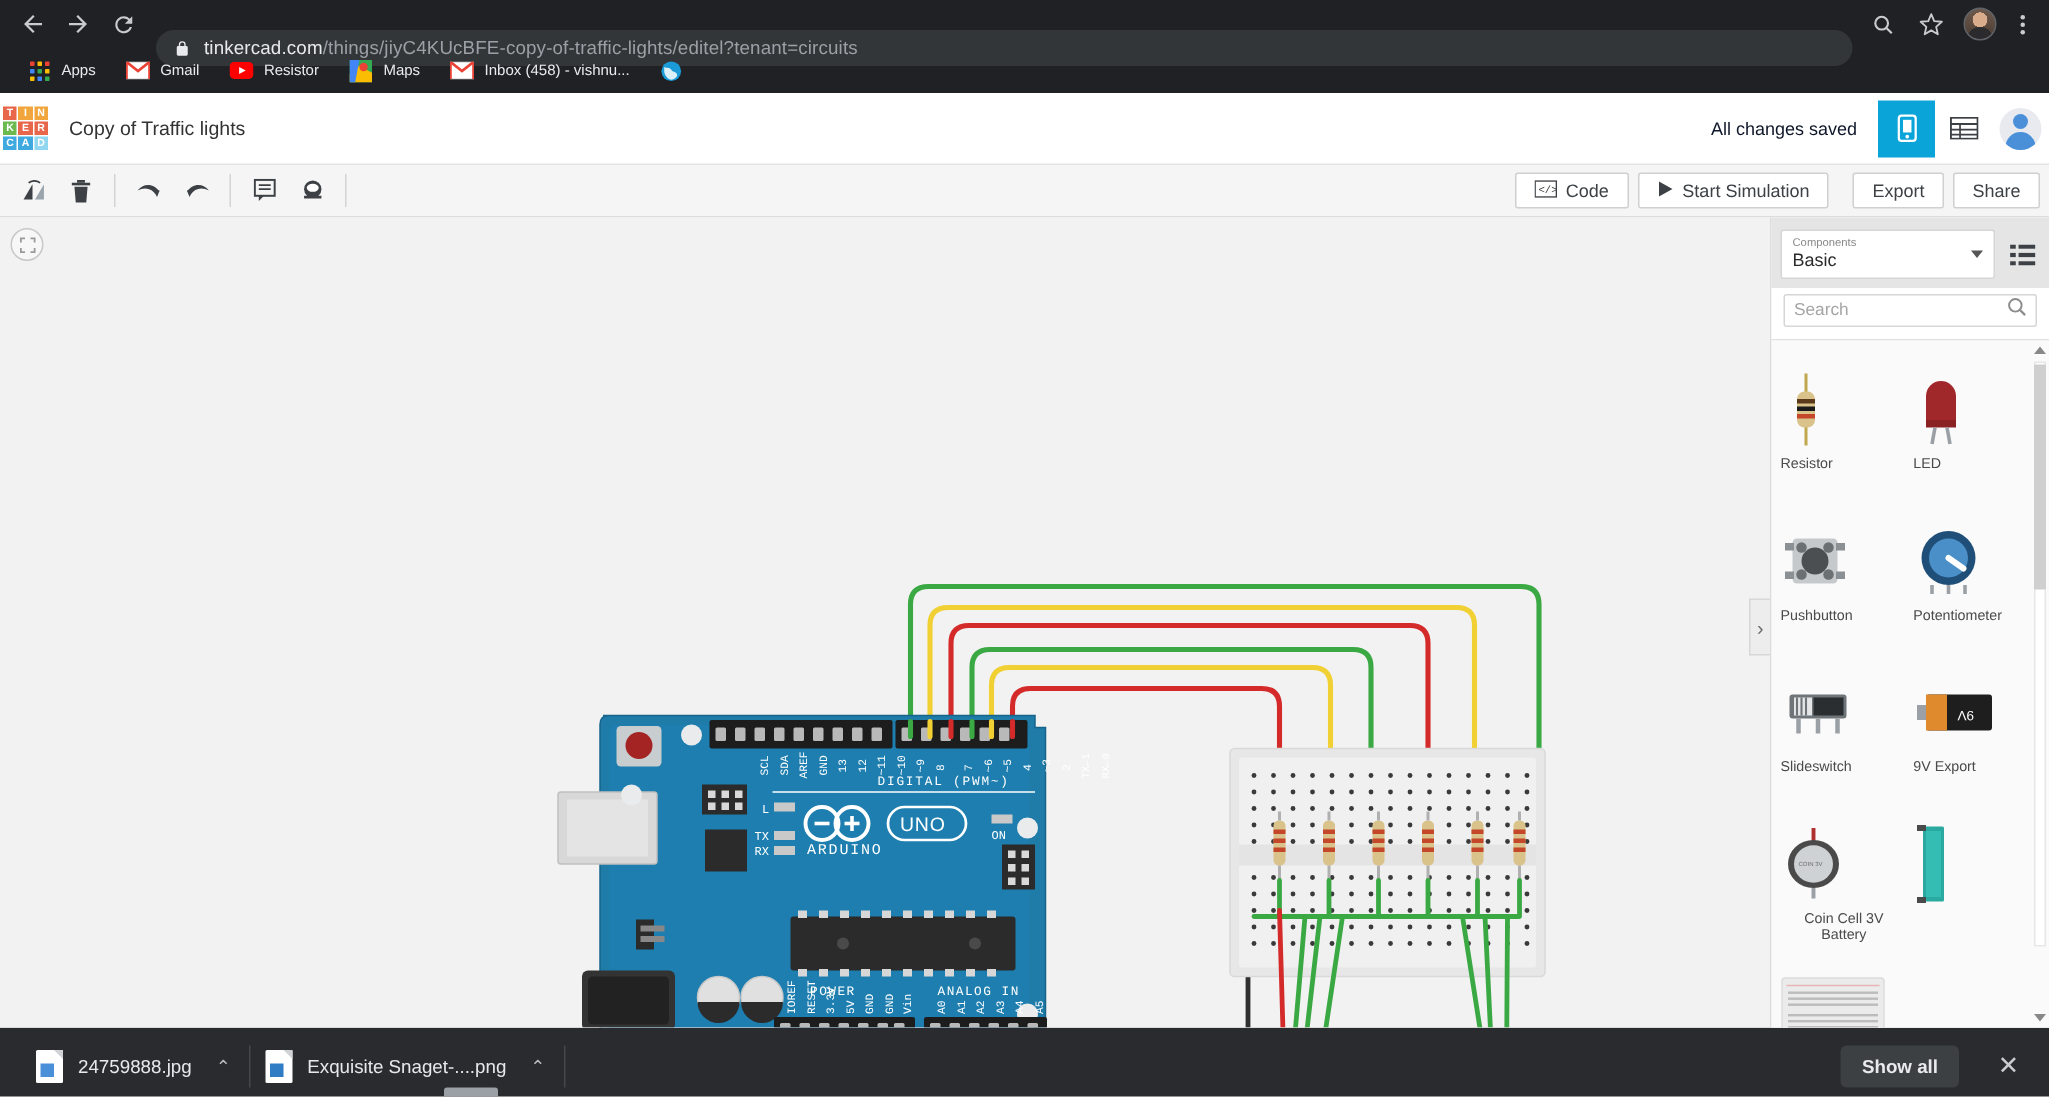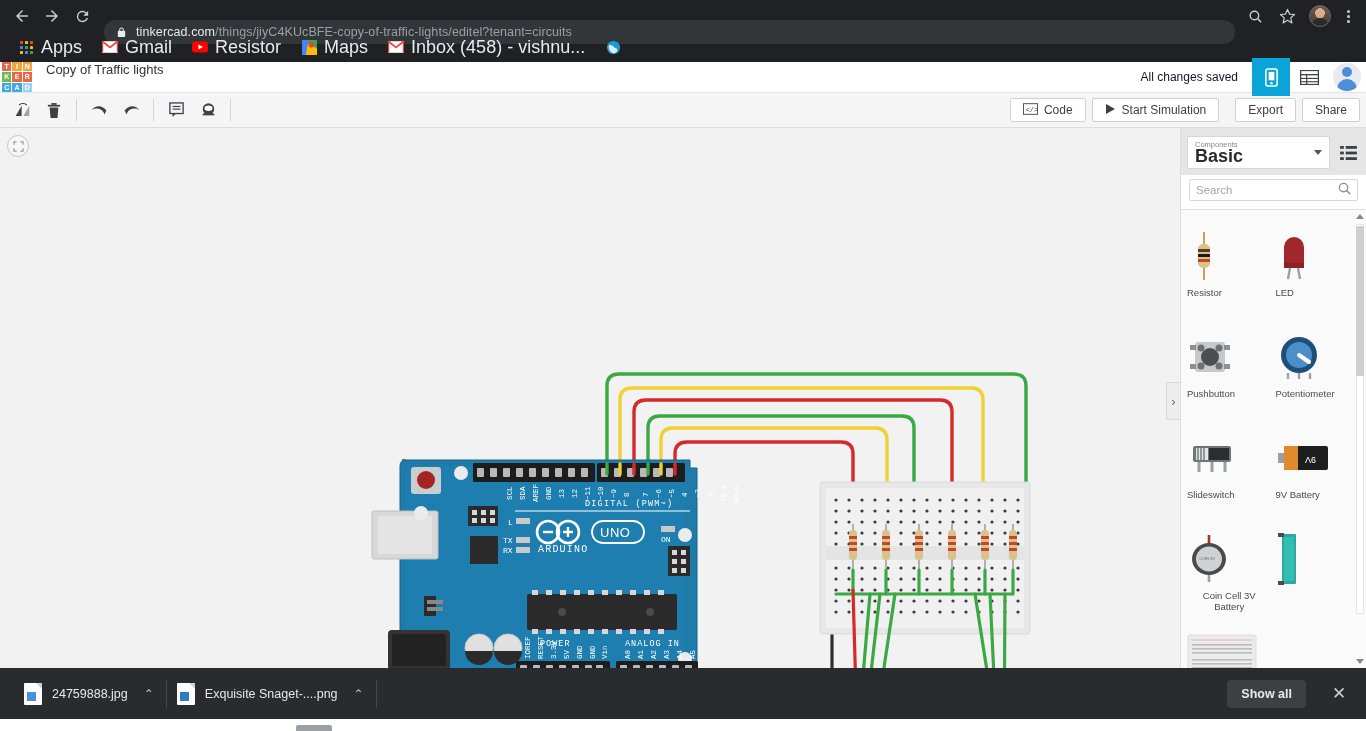--- a/index.html
+++ b/index.html
@@ -88,34 +88,35 @@
     display: flex;
     align-items: center;
     padding: 0 10px;
     gap: 4px;
   }
   .bookmark {
     display: flex; align-items: center; gap: 7px;
     padding: 3px 8px;
     border-radius: 4px;
     color: #e8eaed;
-    font-size: 18px;
+    font-size: 10px;
     white-space: nowrap;
     cursor: pointer;
   }
   .bm-ico { width: 16px; height: 16px; flex: none; display: flex; align-items: center; justify-content: center;}
   #apps-grid { display: grid; grid-template-columns: repeat(3, 3px); grid-template-rows: repeat(3,3px); gap: 2px; }
   #apps-grid i { display:block; width:3px; height:3px; border-radius:0.5px; }
 
   
   #tc-header {
-    height: 31px;
+    height: 48px;
     background: #ffffff;
     border-bottom: 1px solid #e3e3e3;
     display: flex;
+    align-items: center;
     position: relative;
   }
   #tc-logo {
     width: 30px; height: 30px;
     margin: 0 6px 0 2px;
     display: grid;
     grid-template-columns: repeat(3, 1fr);
     grid-template-rows: repeat(3, 1fr);
     gap: 1px;
     flex: none;
@@ -259,21 +260,21 @@
     flex: 1;
     border: 1px solid #d6d6d6;
     border-radius: 2px;
     background: #fff;
     padding: 3px 6px 4px 7px;
     position: relative;
     cursor: pointer;
     height: 33px;
   }
   #comp-select .lbl { font-size: 7.5px; color: #888; line-height: 9px; }
-  #comp-select .val { font-size: 18px; color: #2b2b2b; line-height: 15px; font-weight: bold; }
+  #comp-select .val { font-size: 12px; color: #2b2b2b; line-height: 15px; }
   #comp-caret {
     position: absolute; right: 7px; top: 13px;
     width: 0; height: 0;
     border-left: 4px solid transparent;
     border-right: 4px solid transparent;
     border-top: 5px solid #555;
   }
   #comp-list-toggle {
     width: 24px; height: 24px;
     display: flex; align-items: center; justify-content: center;
@@ -1287,21 +1288,21 @@
 
         <div class="comp-cell">
           <div class="comp-ico">
             <svg width="58" height="34" viewBox="0 0 58 34">
               <rect x="8" y="5" width="44" height="24" rx="2" fill="#1e1e1e"></rect>
               <rect x="8" y="5" width="14" height="24" fill="#e08a2e"></rect>
               <rect x="2" y="12" width="6" height="10" fill="#9aa0a6"></rect>
               <text x="40" y="22" fill="#fff" font-size="9" font-family="Liberation Sans, sans-serif" transform="rotate(180 40 19)">9V</text>
             </svg>
           </div>
-          <div class="comp-name">9V Battery</div>
+          <div class="comp-name">9V Export</div>
         </div>
 
         <div class="comp-cell">
           <div class="comp-ico">
             <svg width="44" height="48" viewBox="0 0 44 48">
               <line x1="22" y1="0" x2="22" y2="9" stroke="#b03030" stroke-width="2.6"></line>
               <ellipse cx="22" cy="24" rx="17" ry="16" fill="#4a4a4a"></ellipse>
               <ellipse cx="22" cy="24" rx="13" ry="12.5" fill="#cfd2d4"></ellipse>
               <text x="12" y="25" font-size="4" fill="#6a6a6a" font-family="Liberation Sans, sans-serif">COIN 3V</text>
               <line x1="22" y1="40" x2="22" y2="47" stroke="#9aa0a6" stroke-width="2.6"></line>

